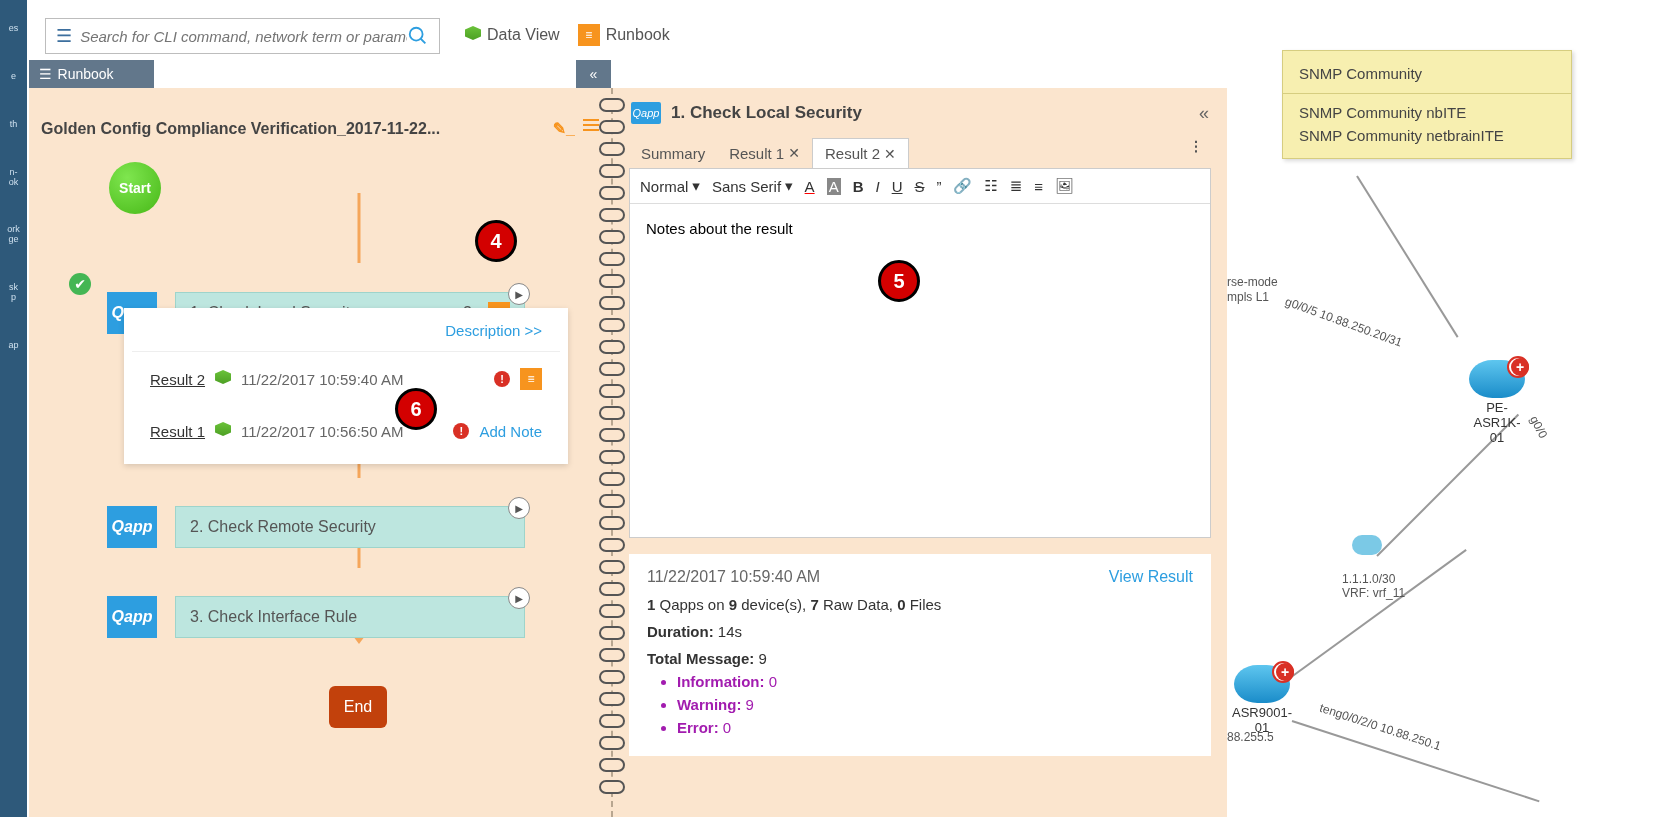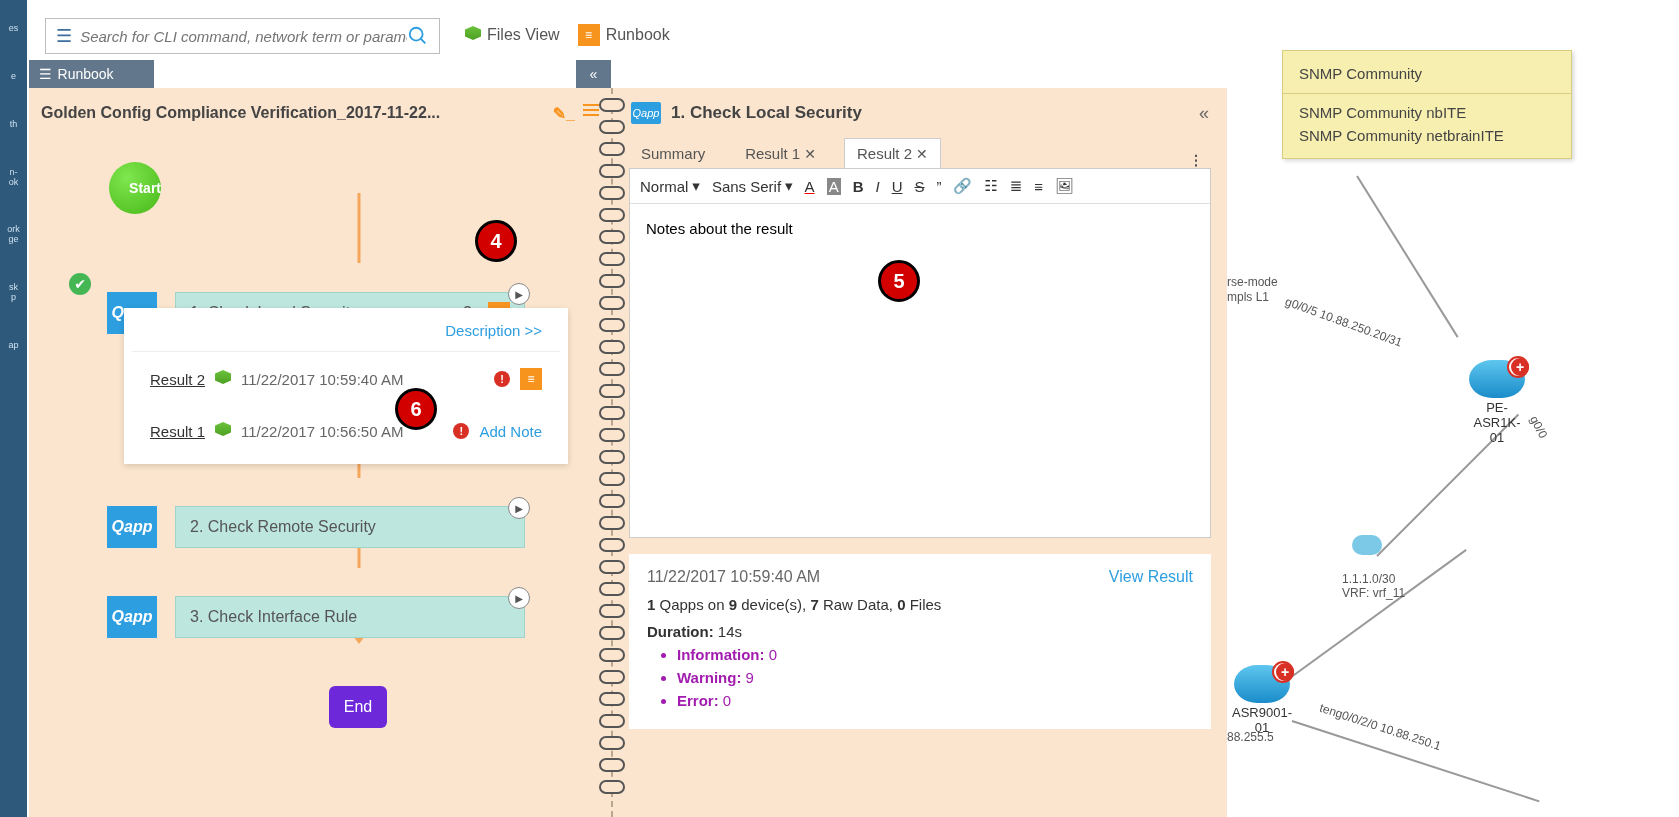--- a/index.html
+++ b/index.html
@@ -17,60 +17,60 @@
 
 
 .toolchips{position:absolute;left:465px;top:24px;display:flex;gap:18px;align-items:center}
 .toolchips .chip{display:flex;align-items:center;gap:6px;cursor:pointer;color:#555;font-size:16px}
 
 
 .rbtab{position:absolute;left:29px;top:60px;width:125px;height:28px;background:#62778b;color:#fff;display:flex;align-items:center;gap:6px;padding:0 10px;font-size:14px;cursor:pointer}
 .rb-collapse{position:absolute;left:576px;top:60px;width:35px;height:28px;background:#62778b;color:#fff;display:flex;align-items:center;justify-content:center;cursor:pointer}
 
 
-.rbhead{position:absolute;left:29px;top:88px;width:582px;height:50px;background:#fbe5ce;display:flex;align-items:center;padding:0 12px;color:#444;font-weight:bold;font-size:16px}
+.rbhead{position:absolute;left:29px;top:88px;width:582px;height:50px;background:#fbe5ce;display:flex;align-items:flex-end;padding:0 12px;color:#444;font-weight:bold;font-size:16px}
 .rbhead .hicons{margin-left:auto;display:flex;gap:8px}
 .rbhead .hicons span{cursor:pointer}
 
 
 .flow{position:absolute;left:29px;top:138px;width:582px;height:679px;background:#fbe5ce;padding-top:24px}
 .flow svg.flowlines{position:absolute;left:0;top:0;width:582px;height:679px;pointer-events:none}
 
 .node{position:relative;display:flex;align-items:center;margin-left:50px}
-.startcirc{width:52px;height:52px;border-radius:50%;background:radial-gradient(circle at 35% 30%,#7fe64f,#47b817);display:flex;align-items:center;justify-content:flex-end;color:#fff;font-weight:bold;font-size:14px}
+.startcirc{width:52px;height:52px;border-radius:50%;background:radial-gradient(circle at 35% 30%,#7fe64f,#47b817);display:flex;align-items:center;justify-content:center;color:#fff;font-weight:bold;font-size:14px}
 .stepbox{width:350px;height:42px;background:#bde6df;border:1px solid #9ed4cb;display:flex;align-items:center;padding:0 14px;color:#555;font-size:16px;margin-left:18px;position:relative}
 .qapp{width:50px;height:42px;background:#2d9ee0;color:#fff;font-style:italic;font-weight:bold;display:flex;align-items:center;justify-content:center;font-size:16px;margin-left:28px}
 .count{margin-left:auto;margin-right:16px;color:#555}
 .notebtn{width:22px;height:22px;background:#f7941e;display:flex;align-items:center;justify-content:center;color:#fff;font-size:12px}
 .playcirc{position:absolute;right:-6px;top:-10px;width:22px;height:22px;border-radius:50%;background:#fff;border:1px solid #888;display:flex;align-items:center;justify-content:center;font-size:10px;cursor:pointer}
 
 .check{position:absolute;left:40px;top:135px;width:22px;height:22px;border-radius:50%;background:#44b654;color:#fff;display:flex;align-items:center;justify-content:center;font-size:14px}
 
 
 .resultpanel{position:absolute;left:95px;top:170px;width:444px;background:#fff;box-shadow:0 2px 6px rgba(0,0,0,0.15);padding:8px 8px}
 .desc-link{text-align:right;padding:6px 18px 12px;color:#2d9ee0;font-size:15px;cursor:pointer;border-bottom:1px solid #eee}
 .resrow{display:flex;align-items:center;padding:16px 18px;gap:10px;font-size:15px}
 .resrow .rname{text-decoration:underline;color:#333;cursor:pointer}
 .resrow .stack{color:#5ab81e;font-size:16px}
 .resrow .ts{color:#666}
 .resrow .alert{width:16px;height:16px;border-radius:50%;background:#d93025;color:#fff;font-size:11px;display:flex;align-items:center;justify-content:center;font-weight:bold;margin-left:auto}
 .resrow .addnote{color:#2d9ee0;cursor:pointer}
 
-.endpill{width:58px;height:42px;background:#6d28d9;border-radius:6px;color:#fff;display:flex;align-items:center;justify-content:center;font-size:16px;margin-left:300px}
+.endpill{width:58px;height:42px;background:#c2410c;border-radius:6px;color:#fff;display:flex;align-items:center;justify-content:center;font-size:16px;margin-left:300px}
 
 
 .detail{position:absolute;left:611px;top:88px;width:616px;height:729px;background:#fbe5ce;border-left:2px dashed #b8a690}
 .spiral{position:absolute;left:-14px;top:10px;width:28px;height:700px;display:flex;flex-direction:column;gap:8px}
 .spiral span{width:26px;height:14px;border:2px solid #555;border-radius:8px;background:#fbe5ce}
 .dhead{display:flex;align-items:center;padding:14px 18px;gap:10px}
 .dhead .qappsm{width:30px;height:22px;background:#2d9ee0;color:#fff;font-style:italic;font-size:11px;display:flex;align-items:center;justify-content:center;border-radius:2px}
 .dhead .dtitle{font-size:17px;font-weight:bold;color:#444}
 .dhead .dcoll{margin-left:auto;font-size:18px;color:#666;cursor:pointer}
 
-.tabs{display:flex;gap:16px;padding:0 16px;align-items:flex-end}
+.tabs{display:flex;gap:0;padding:0 16px;}
 .tab{padding:6px 12px;font-size:15px;color:#555;cursor:pointer;display:flex;align-items:center;gap:4px}
 .tab.active{background:#fff;border:1px solid #ccc;border-bottom:none}
 .tab .xclose{font-size:14px;cursor:pointer}
 .tabmenu{margin-left:auto;font-weight:bold;letter-spacing:2px;cursor:pointer;color:#555;padding-right:6px}
 
 .editor{margin:0 16px;background:#fff;border:1px solid #ccc;height:370px}
 .etoolbar{display:flex;gap:12px;align-items:center;padding:8px 10px;border-bottom:1px solid #ddd;flex-wrap:wrap;font-size:15px;color:#333}
 .etoolbar .sel{display:flex;align-items:center;gap:4px}
 .etoolbar .tb{cursor:pointer}
 .econtent{padding:16px;color:#000000;font-size:15px}
@@ -121,21 +121,21 @@
   <input placeholder="Search for CLI command, network term or parameter" style="">
   <svg class="mag" viewBox="0 0 24 24" fill="none" stroke="#2d9ee0" stroke-width="2">
       <circle cx="10" cy="10" r="7"></circle>
       <line x1="20" y1="20" x2="15" y2="15"></line>
     </svg>
 </div>
 
 <div class="toolchips">
   <div class="chip">
       <span class="i-stack"></span>
-      <span>Files View</span>
+      <span>Data View</span>
     </div>
   <div class="chip">
       <span class="notebtn">≡</span>
       <span>Runbook</span>
     </div>
 </div>
 
 <div class="rbtab">
     <span>☰</span>
     <span>Runbook</span>
@@ -302,20 +302,21 @@
 
   <div class="meta">
     <div class="mhead">
       <span>11/22/2017 10:59:40 AM</span>
       <a>View Result</a>
     </div>
     <div>
       <b>1</b> Qapps on <b>9</b> device(s), <b>7</b> Raw Data, <b>0</b> Files
     </div>
     <div style="margin-top:10px"><b>Duration:</b> <span>14s</span></div>
+    <div style="margin-top:10px"><b>Total Message:</b> <span>9</span></div>
     <ul>
       <li><b>Information:</b> <span>0</span></li>
       <li><b>Warning:</b> <span>9</span></li>
       <li><b>Error:</b> <span>0</span></li>
     </ul>
   </div>
 </div>
 
 <div class="topo">
   <div class="snmp">

